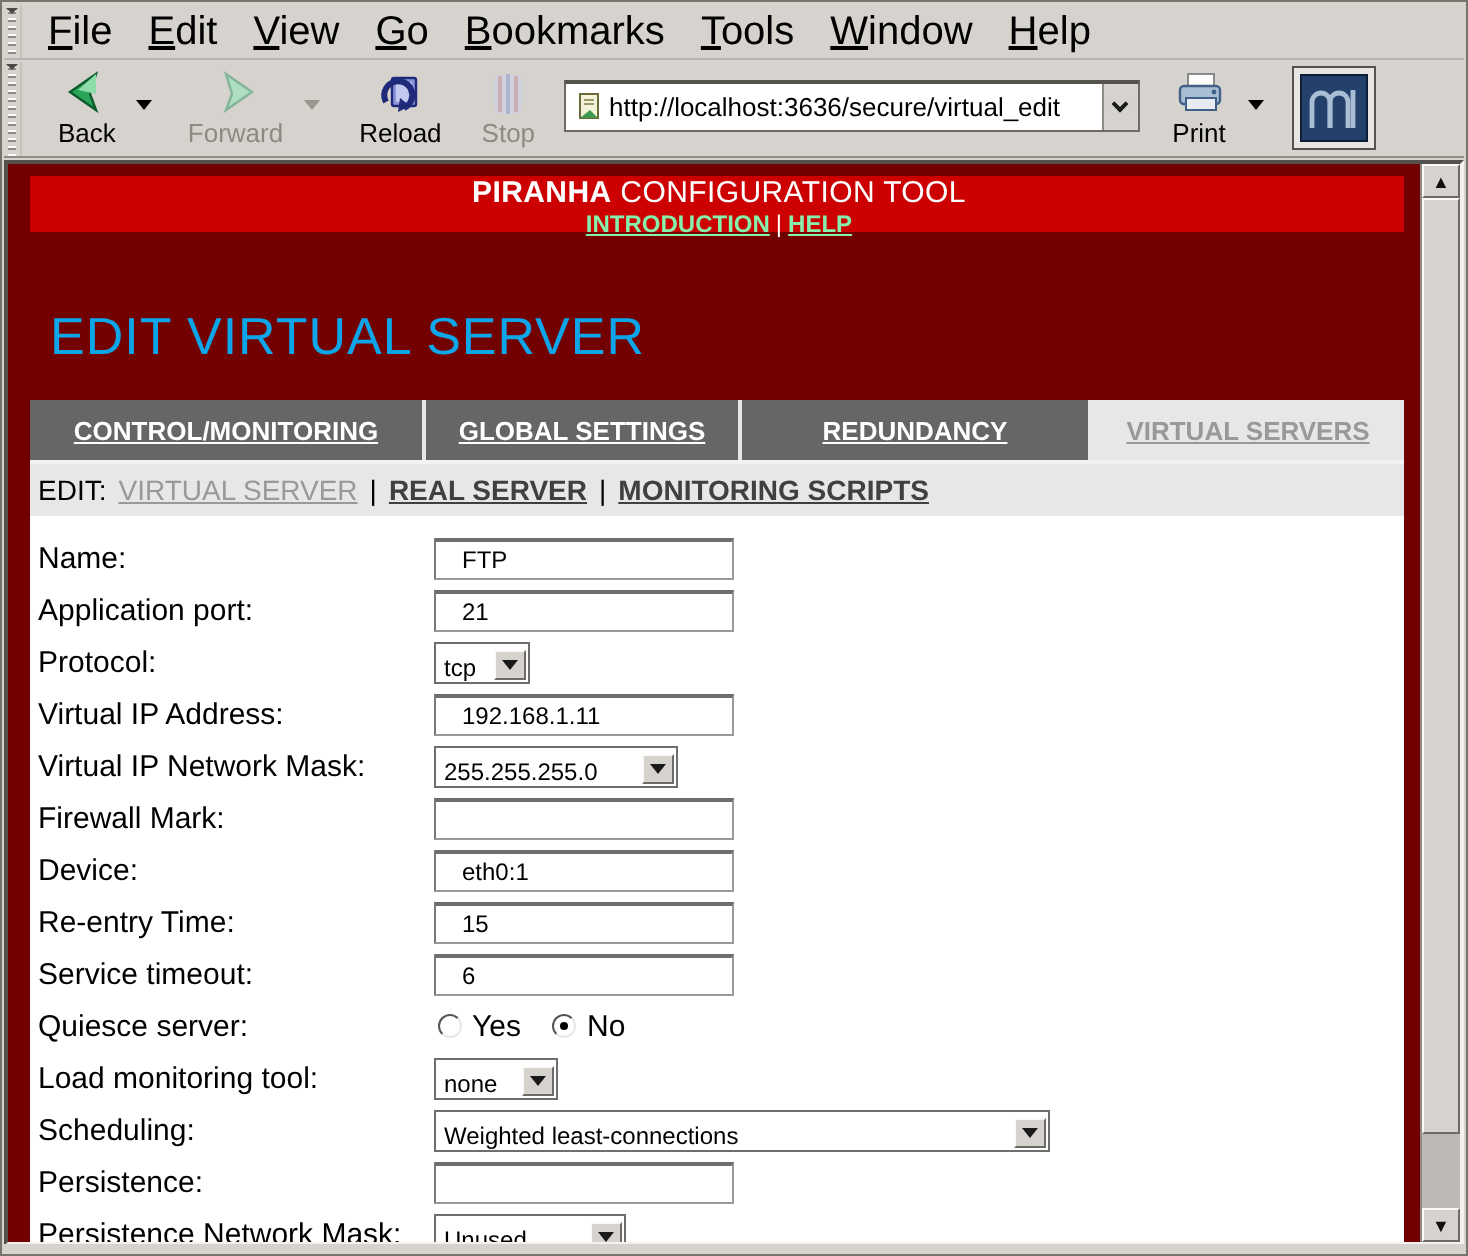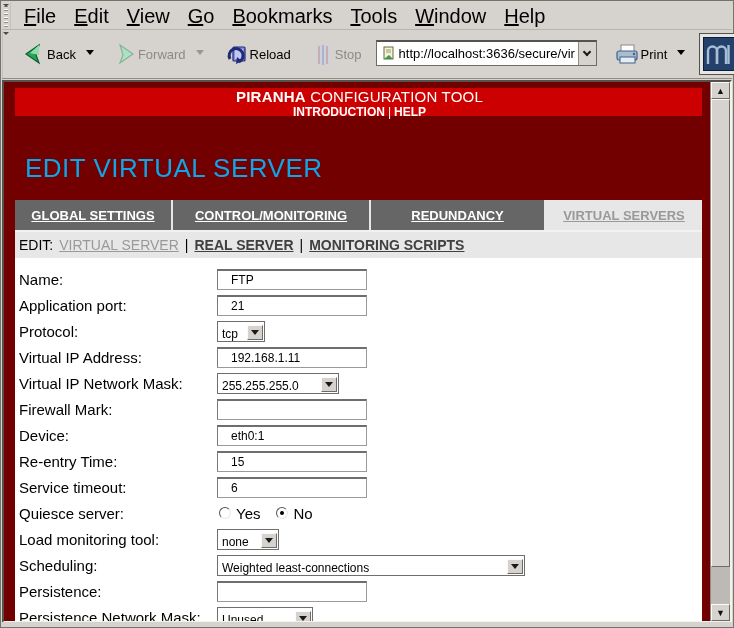--- a/index.html
+++ b/index.html
@@ -10,21 +10,21 @@
   .menubar { position:absolute; left:1px; right:1px; top:2px; height:27px; display:flex; align-items:center; border-bottom:1px solid #b8b5b0; }
   .grippy { width:9px; align-self:stretch; margin-right:4px; position:relative; background:
       repeating-linear-gradient(180deg,#fdfdfd 0 1px,#8f8c86 1px 2px,rgba(0,0,0,0) 2px 4px);
       background-size:4px 4px; background-position:2px 6px; background-repeat:repeat-y; border-right:1px solid #c4c1bb; }
   .grippy:before { content:""; position:absolute; top:1px; left:1px; border:3px solid transparent; border-top-color:#4d4a45; }
   .menu-item { padding:4px 9px; font-size:20px; color:#000; cursor:default; }
   .menu-item u { text-decoration:underline; }
 
   
   .toolbar { position:absolute; left:1px; right:1px; top:30px; height:48px; display:flex; align-items:center; border-bottom:1px solid #8f8c86; background:#d6d3ce; }
-  .tbtn { display:flex; flex-direction:row; align-items:center; justify-content:center; padding:1px 6px; font-size:13px; color:#000; }
+  .tbtn { display:flex; flex-direction:column; align-items:center; justify-content:center; padding:1px 6px; font-size:13px; color:#000; }
   .tbtn.disabled { color:#8d8a84; }
   .caret { width:0; height:0; border:4px solid transparent; border-top:5px solid #000; margin:0 4px; }
   .caret.dim { border-top-color:#9a978f; }
   .icon-slot { height:24px; display:flex; align-items:flex-end; }
 
   .urlbar { display:flex; align-items:stretch; height:26px; width:288px; margin:0 6px 4px 8px; border:1px solid #6e6b66; border-top:2px solid #56534e; background:#fff; }
   .url-input { flex:1; border:none; outline:none; font-size:13px; padding:0 3px; font-family:"Liberation Sans",sans-serif; color:#000; min-width:0; }
   .url-drop { width:18px; background:#d6d3ce; border-left:1px solid #8f8c86; display:flex; align-items:center; justify-content:center; }
   .chev { width:6px; height:6px; border-right:2px solid #1a1a1a; border-bottom:2px solid #1a1a1a; transform:rotate(45deg); margin-top:-3px; }
 
@@ -43,21 +43,21 @@
   .sb-btn { height:17px; background:#d6d3ce; border:1px solid; border-color:#fbfaf8 #6e6b66 #6e6b66 #fbfaf8; display:flex; align-items:center; justify-content:center; font-size:9px; color:#111; }
   .sb-thumb { height:468px; background:#d6d3ce; border:1px solid; border-color:#fbfaf8 #6e6b66 #6e6b66 #fbfaf8; }
   .sb-track { flex:1; }
 
   
   .page { position:absolute; inset:0; padding:6px 8px 0 11px; }
   .redbar { height:28px; background:#cc0000; display:flex; align-items:center; justify-content:space-between; padding:0 7px 0 9px;flex-direction:column; }
   .brand { color:#fff; font-size:15px; letter-spacing:.2px; }
   .brand b { font-weight:bold; }
   .hdr-links { font-size:12px; font-weight:bold; color:#fff; }
-  .hdr-links a { color:#ffffff; cursor:pointer; }
+  .hdr-links a { color:#86efac; text-decoration:underline; cursor:pointer; }
   .hdr-sep { text-decoration:none; font-weight:normal; padding:0 3px; }
 
   .page-title { margin:37px 0 0 10px; font-size:26px; color:#0ea5e9; letter-spacing:.5px; }
 
   .contentbox { margin-top:16px; }
   .tabsrow { display:flex; height:30px; background:#e7e7e7; }
   .tab { background:#666666; color:#fff; font-size:13px; font-weight:bold; display:flex; align-items:center; justify-content:center; text-decoration:underline; margin-right:2px; cursor:pointer; }
   .tab.t1 { width:196px; } .tab.t2 { width:156px; } .tab.t3 { width:173px; }
   .tab-active { flex:1; background:#e7e7e7; color:#999999; font-size:13px; font-weight:bold; display:flex; align-items:center; justify-content:center; text-decoration:underline; }
 
@@ -200,22 +200,22 @@
           <div class="brand"><b>PIRANHA</b><span> CONFIGURATION TOOL</span></div>
           <div class="hdr-links">
             <a>INTRODUCTION</a><span class="hdr-sep">|</span><a>HELP</a>
           </div>
         </div>
 
         <div class="page-title">EDIT VIRTUAL SERVER</div>
 
         <div class="contentbox">
           <div class="tabsrow">
+            <div class="tab t1">CONTROL/MONITORING</div>
             <div class="tab t2">GLOBAL SETTINGS</div>
-            <div class="tab t1">CONTROL/MONITORING</div>
             <div class="tab t3">REDUNDANCY</div>
             <div class="tab-active">VIRTUAL SERVERS</div>
           </div>
 
           <div class="subnav">
             <span class="prefix">EDIT:</span>
             <span class="cur">VIRTUAL SERVER</span>
             <span class="sep">|</span>
             <a>REAL SERVER</a>
             <span class="sep">|</span>

